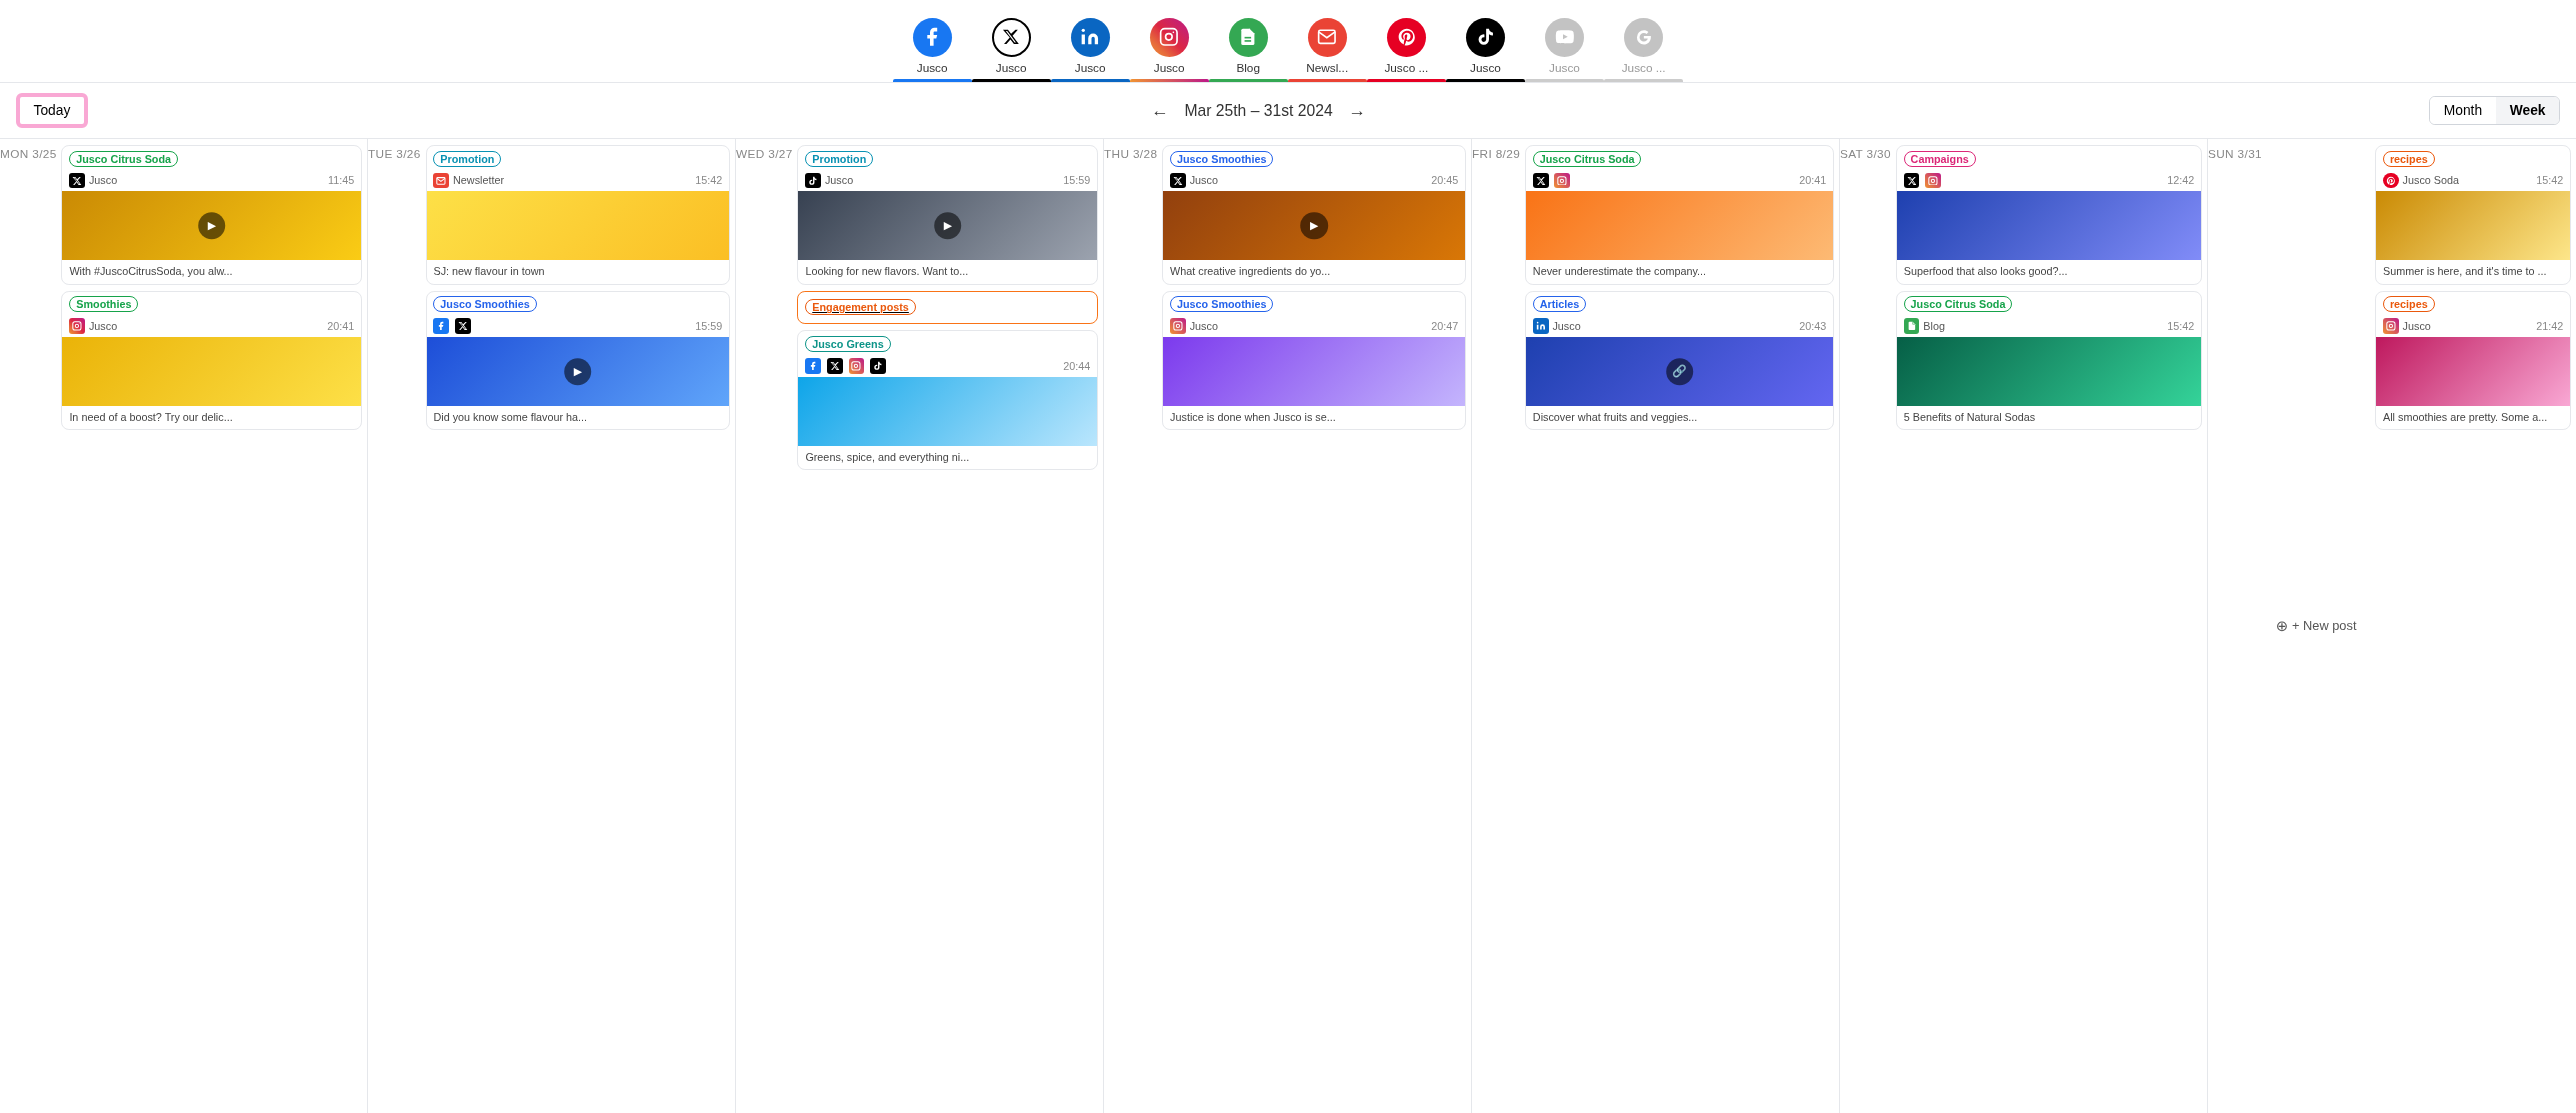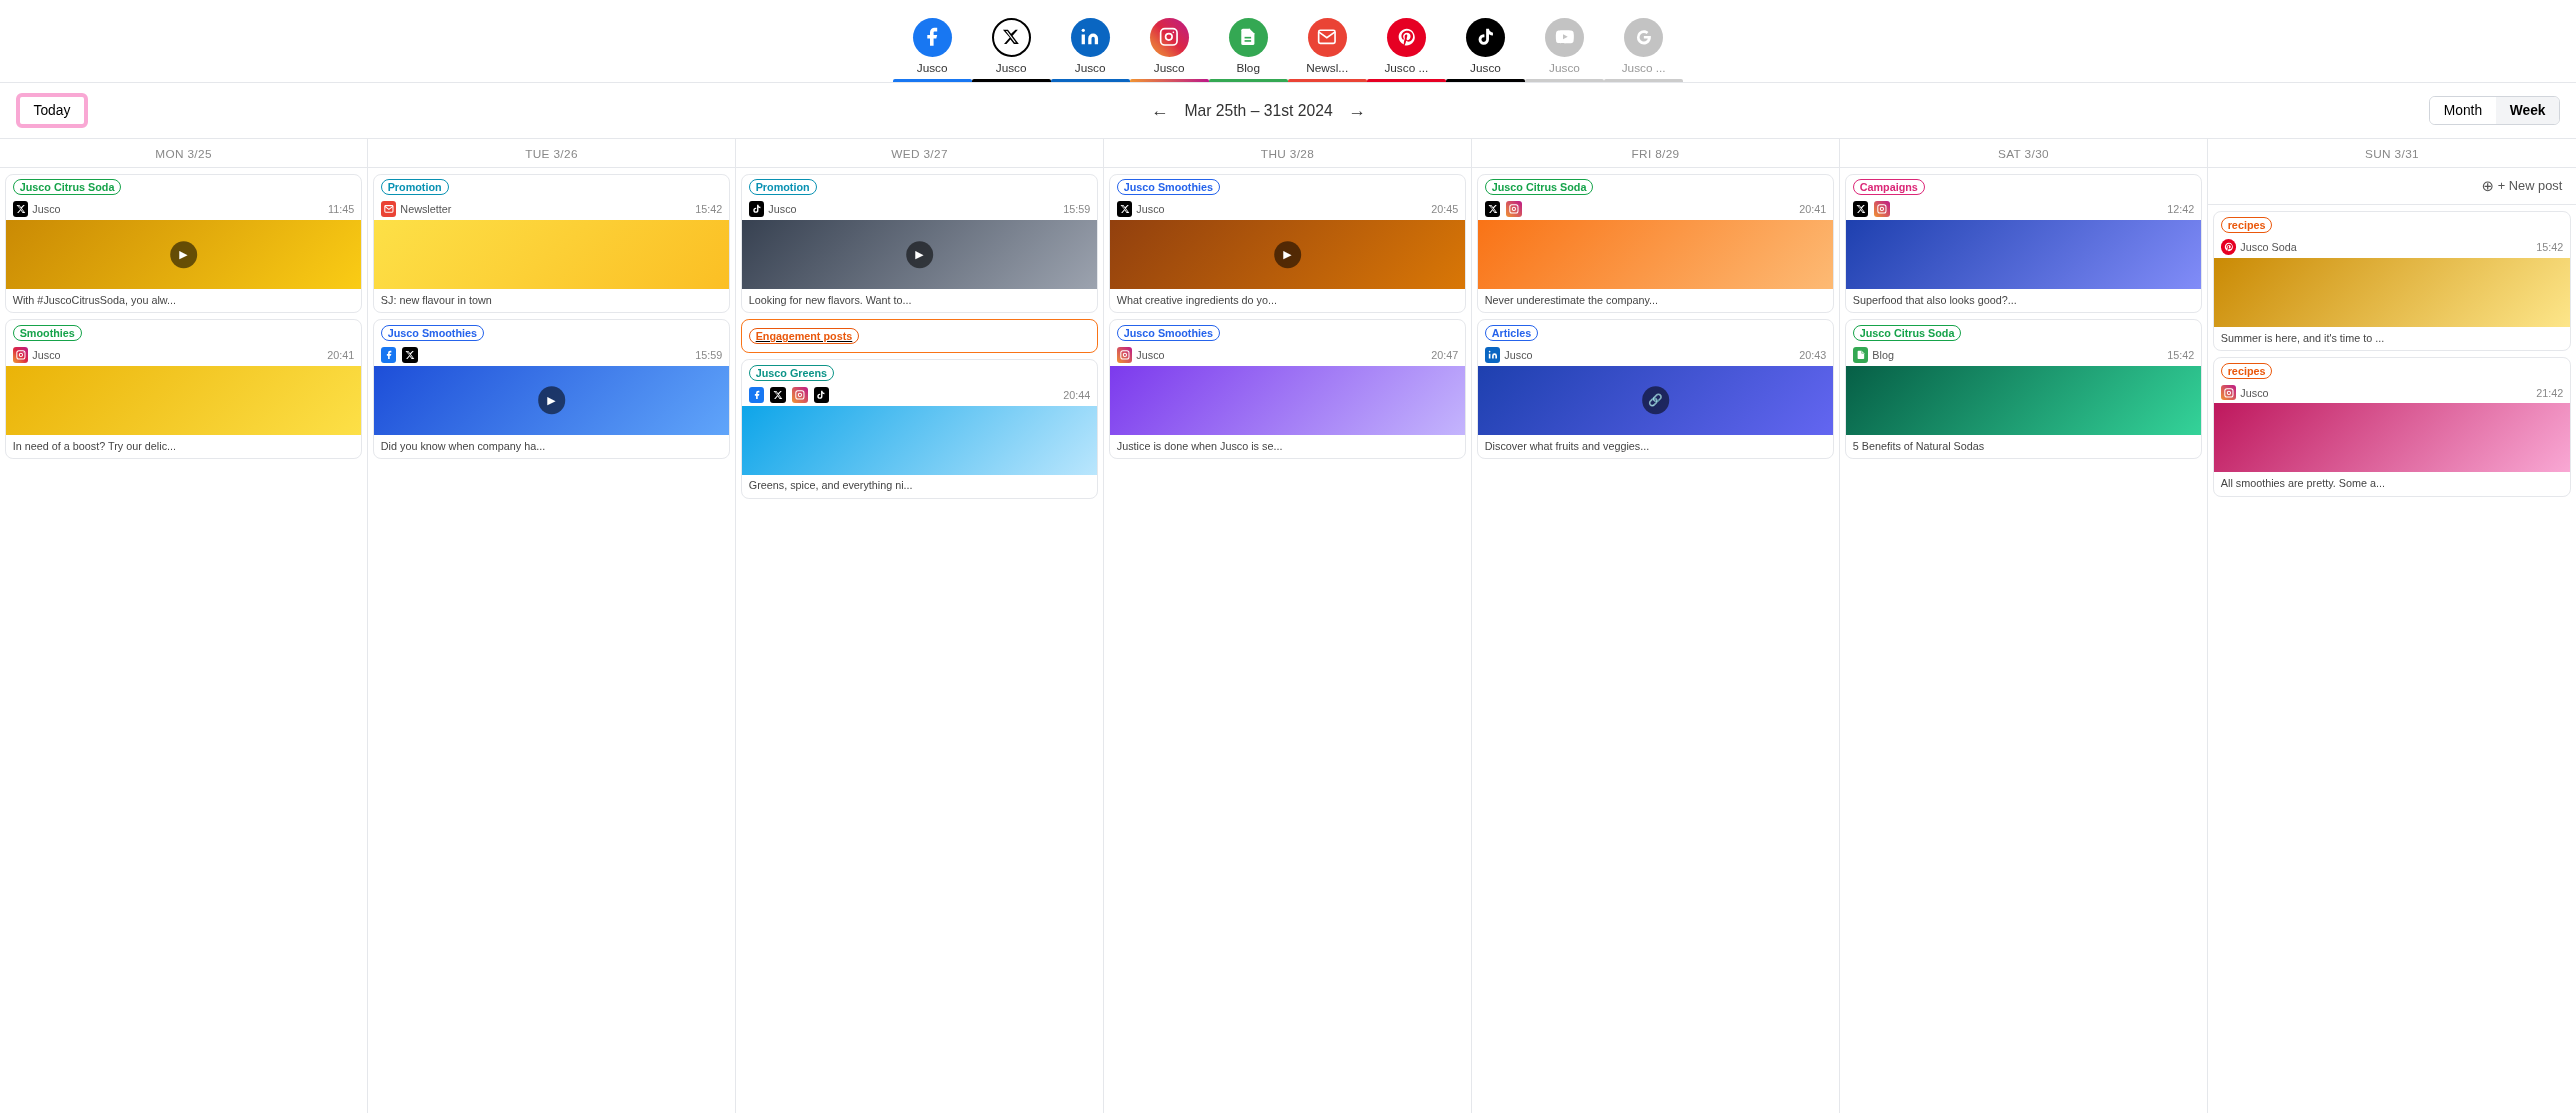--- a/index.html
+++ b/index.html
@@ -62,21 +62,21 @@
     
     .cal-grid {
       display: grid;
       grid-template-columns: repeat(7, 1fr);
       height: calc(100vh - 138px);
       overflow: hidden;
     }
     .day-col {
       border-right: 1px solid #e5e7eb;
       display: flex;
-      flex-direction: column;
+      flex-direction: row;
     }
     .day-col:last-child { border-right: none; }
     .day-header {
       text-align: center;
       padding: 7.9px 0 5.9px 0;
       font-size: 11.8px;
       color: #888;
       border-bottom: 1px solid #e5e7eb;
       font-weight: 500;
       letter-spacing: 0.03em;
@@ -406,21 +406,21 @@
               </svg>
           </span>
           <span class="post-time">15:59</span>
         </div>
         <div class="img-wrap">
           <div class="post-img-placeholder" style="background:linear-gradient(135deg,#1d4ed8,#60a5fa);height:69px;"></div>
           <div class="video-badge">
               <span class="video-badge-inner">▶</span>
             </div>
         </div>
-        <div class="post-text">Did you know when company ha...</div>
+        <div class="post-text">Did you know some flavour ha...</div>
       </div>
     </div>
   </div>
 
   <div class="day-col">
     <div class="day-header">WED 3/27</div>
     <div class="day-body">
       <div class="post-card">
         <div class="post-card-header">
           <span class="post-tag tag-cyan">Promotion</span>

